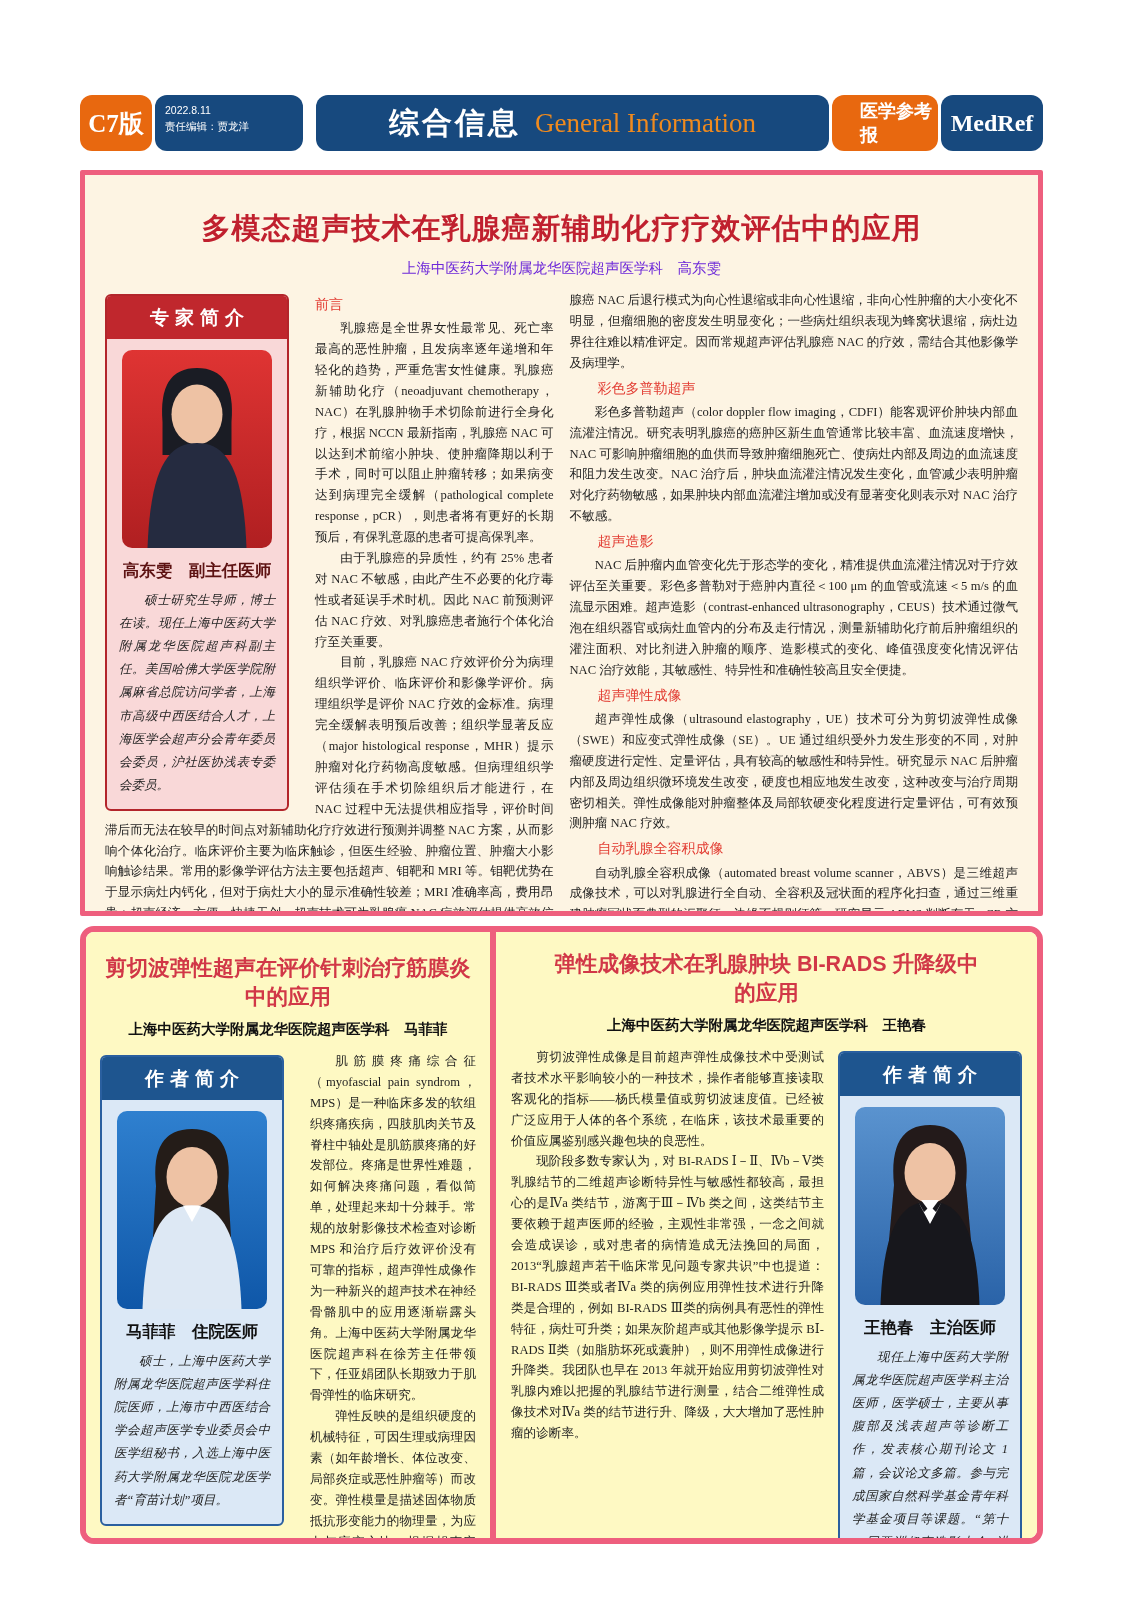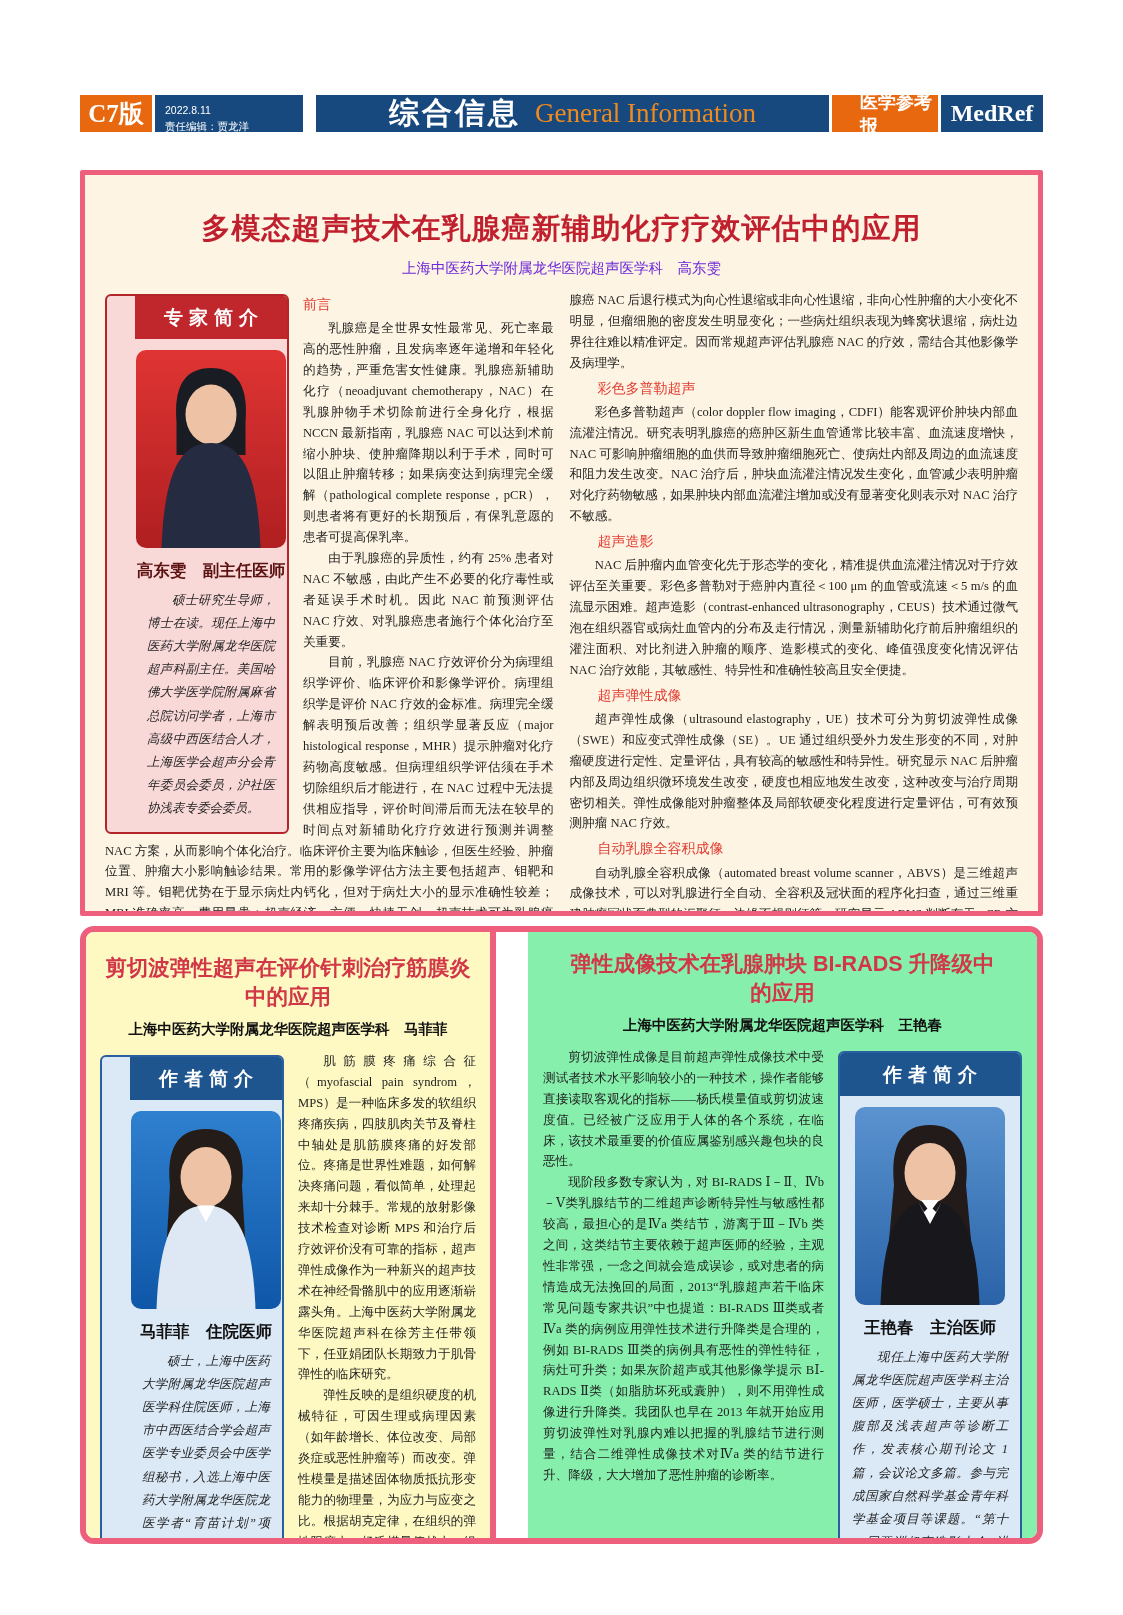--- a/index.html
+++ b/index.html
@@ -3,21 +3,21 @@
 <meta charset="utf-8">
 <style>
   html,body{margin:0;padding:0;}
   body{
     width:1123px;height:1615px;position:relative;background:#ffffff;
     font-family:"Liberation Serif","DejaVu Serif",serif;color:#222;
     -webkit-font-smoothing:antialiased;
   }
   
   .masthead{position:absolute;left:80px;top:95px;width:963px;height:50px;display:flex;}
-  .seg{box-sizing:border-box;height:37px;}
+  .seg{box-sizing:border-box;height:56px;border-radius:12px;}
   .seg-page{width:72px;background:#e8680f;color:#fff;display:flex;align-items:center;justify-content:center;
     font-weight:bold;font-size:25px;font-family:"Liberation Serif",serif;}
   .seg-date{width:148px;background:#17497e;color:#fff;margin-left:3px;padding:7px 4px 0 10px;
     font-family:"Liberation Sans",sans-serif;font-size:10.5px;line-height:1.55;}
   .seg-center{flex:1;background:#17497e;margin-left:13px;display:flex;align-items:center;justify-content:center;gap:14px;}
   .seg-center .cn{color:#fff;font-weight:bold;font-size:30px;font-family:"Liberation Sans",sans-serif;letter-spacing:3px;}
   .seg-center .en{color:#ef8a1e;font-size:27px;font-family:"Liberation Serif",serif;}
   .seg-paper{width:106px;background:#e8680f;color:#fff;margin-left:3px;display:flex;align-items:center;justify-content:center;
     font-family:"Liberation Sans",sans-serif;font-weight:bold;font-size:18px;padding-left:28px;}
   .seg-medref{width:102px;background:#17497e;color:#fff;margin-left:3px;display:flex;align-items:center;justify-content:center;
@@ -29,21 +29,21 @@
     font-size:29px;margin:18px 0 10px;letter-spacing:1px;}
   .main-byline{text-align:center;font-size:14.5px;color:#6d28d9;margin-bottom:12px;}
   .cols{display:flex;gap:16px;}
   .col{flex:1;font-size:12.6px;line-height:1.66;text-align:justify;color:#1e1e1e;}
   .para{margin:0;text-indent:2em;}
   .sec-h{color:#e23c32;font-weight:normal;font-family:"Liberation Sans",sans-serif;font-size:14px;
     margin:3px 0 2px;padding-left:2em;text-indent:0;}
   
   .profile{box-sizing:border-box;width:184px;border-radius:6px;overflow:hidden;background:#f9d8d8;
     border:2px solid #b3252b;}
-  .profile.float-l{float:left;margin:4px 14px 6px 0;padding-left:28px;}
+  .profile.float-l{float:left;margin:4px 26px 6px 0;}
   .profile.float-r{float:right;margin:4px 0 6px 14px;}
   .profile .ph-head{color:#fff;font-family:"Liberation Sans",sans-serif;font-weight:bold;font-size:19px;
     letter-spacing:6px;text-align:center;padding:6px 0 5px;text-indent:6px;}
   .profile.red .ph-head{background:#c0272d;}
   .profile.blue{background:#dbe8f6;border-color:#2a5f9f;}
   .profile.blue .ph-head{background:#1e558f;}
   .photo{width:150px;height:198px;border-radius:10px;margin:11px auto 0;overflow:hidden;display:block;}
   .photo svg{width:100%;height:100%;display:block;}
   .photo.red-bg{background:linear-gradient(180deg,#df3433,#b01f21);}
   .photo.blue-bg1{background:linear-gradient(180deg,#2f80cf,#0f57a8);}
@@ -52,21 +52,21 @@
     margin:9px 0 5px;}
   .profile.red .p-name{color:#5d1212;}
   .profile.blue .p-name{color:#111;}
   .p-bio{padding:0 12px 12px;font-size:12.5px;line-height:1.85;font-style:italic;color:#242424;
     text-align:justify;text-indent:2em;}
   
   .bottom-box{position:absolute;left:80px;top:926px;width:963px;height:618px;box-sizing:border-box;
     border:6px solid #ee5f7e;border-radius:14px;display:flex;overflow:hidden;background:#fff;}
   .bot-left{width:404px;box-sizing:border-box;background:#fef9c3;padding:16px 14px 10px;}
   .bot-divider{width:6px;background:#ee5f7e;}
-  .bot-right{flex:1;box-sizing:border-box;background:#86efac;padding:12px 15px 10px;margin-left:32px;}
+  .bot-right{flex:1;box-sizing:border-box;background:#fef9c3;padding:12px 15px 10px;}
   .bot-title{text-align:center;color:#d13747;font-family:"Liberation Sans",sans-serif;font-weight:bold;
     font-size:21.5px;margin:6px 0 8px;line-height:1.35;}
   .bot-title.two-line{max-width:430px;margin-left:auto;margin-right:auto;}
   .bot-byline{text-align:center;font-family:"Liberation Sans",sans-serif;font-weight:bold;
     font-size:14.5px;color:#111;margin-bottom:12px;}
   .bot-body{font-size:12.6px;line-height:1.66;text-align:justify;color:#1e1e1e;}
 </style>
 </head>
 <body>
 

